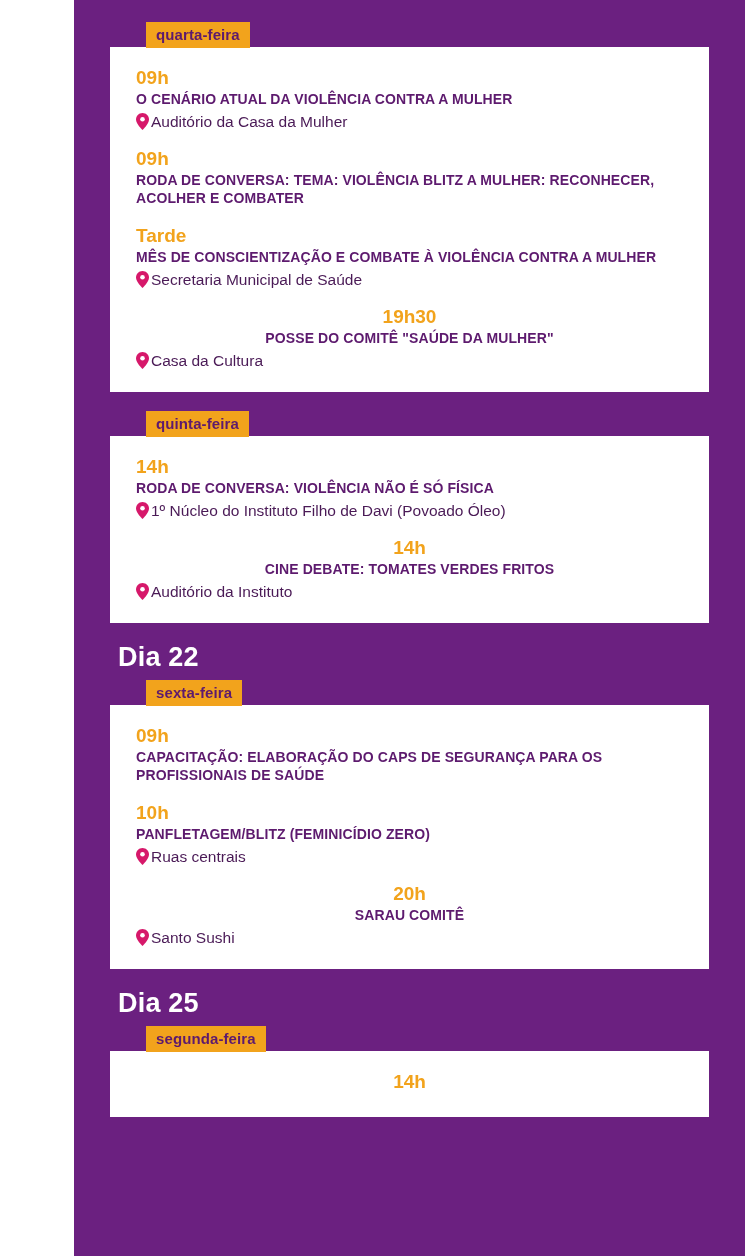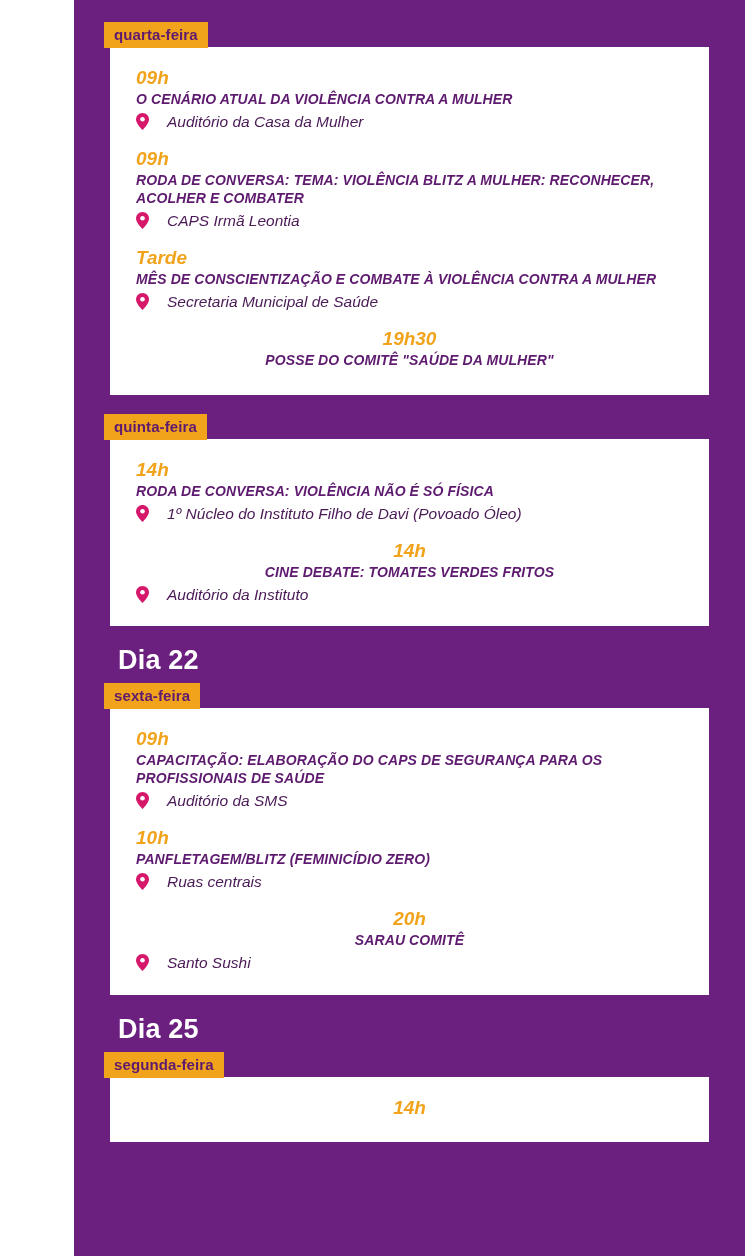--- a/index.html
+++ b/index.html
@@ -43,21 +43,21 @@
   .day-title {
     color: #ffffff;
     font-size: 27px;
     font-weight: bold;
     letter-spacing: 0.2px;
     padding-left: 44px;
     margin-bottom: 7px;
   }
 
   .weekday-wrap {
-    padding-left: 30px;
+    padding-left: 72px;
     margin-bottom: 0px;
     position: relative;
     z-index: 3;
   }
 
   .weekday {
     display: inline-block;
     background: #f2a31c;
     color: #5d1a6e;
     font-size: 15px;
@@ -68,21 +68,21 @@
 
   .card {
     background: #ffffff;
     margin-left: 36px;
     margin-right: 36px;
     padding: 20px 26px 22px 26px;
     position: relative;
     top: -1px;
   }
 
-  .event { margin-bottom: 17px; font-style: italic; }
+  .event { margin-bottom: 17px; }
   .event:last-child { margin-bottom: 0; text-align: center; }
 
   .event-time {
     color: #f2a31c;
     font-size: 19px;
     font-weight: bold;
     line-height: 1.15;
     margin-bottom: 2px;
   }
 
@@ -91,21 +91,21 @@
     font-size: 14px;
     font-weight: bold;
     line-height: 1.28;
     letter-spacing: 0.1px;
     margin-bottom: 3px;
   }
 
   .event-place {
     display: flex;
     align-items: center;
-    gap: 18px;
+    gap: 2px;
     color: #4a1a56;
     font-size: 15.5px;
     line-height: 1.25;
   }
 
   .pin {
     flex: 0 0 auto;
     width: 13px;
     height: 17px;
     display: inline-block;
@@ -135,46 +135,46 @@
                   <path d="M6.5 0C2.9 0 0 2.9 0 6.5C0 11 6.5 17 6.5 17S13 11 13 6.5C13 2.9 10.1 0 6.5 0Z" fill="#d6186a"></path>
                   <circle cx="6.5" cy="6.3" r="2.3" fill="#ffffff"></circle>
                 </svg>
             </span>
             <span>Auditório da Casa da Mulher</span>
           </div>
         </div>
         <div class="event">
           <div class="event-time">09h</div>
           <div class="event-title">RODA DE CONVERSA: TEMA: VIOLÊNCIA BLITZ A MULHER: RECONHECER, ACOLHER E COMBATER</div>
-          <div class="event-place">
-            <span class="pin">
-              <svg width="13" height="17" viewBox="0 0 13 17">
-                  <path d="M6.5 0C2.9 0 0 2.9 0 6.5C0 11 6.5 17 6.5 17S13 11 13 6.5C13 2.9 10.1 0 6.5 0Z" fill="#d6186a"></path>
-                  <circle cx="6.5" cy="6.3" r="2.3" fill="#ffffff"></circle>
-                </svg>
-            </span>
-            <span>CAPS Irmã Leontia</span>
-          </div>
         </div>
         <div class="event">
           <div class="event-time">Tarde</div>
           <div class="event-title">MÊS DE CONSCIENTIZAÇÃO E COMBATE À VIOLÊNCIA CONTRA A MULHER</div>
           <div class="event-place">
             <span class="pin">
               <svg width="13" height="17" viewBox="0 0 13 17">
                   <path d="M6.5 0C2.9 0 0 2.9 0 6.5C0 11 6.5 17 6.5 17S13 11 13 6.5C13 2.9 10.1 0 6.5 0Z" fill="#d6186a"></path>
                   <circle cx="6.5" cy="6.3" r="2.3" fill="#ffffff"></circle>
                 </svg>
             </span>
             <span>Secretaria Municipal de Saúde</span>
           </div>
         </div>
         <div class="event">
           <div class="event-time">19h30</div>
           <div class="event-title">POSSE DO COMITÊ "SAÚDE DA MULHER"</div>
+          <div class="event-place">
+            <span class="pin">
+              <svg width="13" height="17" viewBox="0 0 13 17">
+                  <path d="M6.5 0C2.9 0 0 2.9 0 6.5C0 11 6.5 17 6.5 17S13 11 13 6.5C13 2.9 10.1 0 6.5 0Z" fill="#d6186a"></path>
+                  <circle cx="6.5" cy="6.3" r="2.3" fill="#ffffff"></circle>
+                </svg>
+            </span>
+            <span>Casa da Cultura</span>
+          </div>
         </div>
       </div>
     </div>
 
     <div class="day-block">
       <div class="weekday-wrap">
         <span class="weekday">quinta-feira</span>
       </div>
       <div class="card">
         <div class="event">
@@ -208,29 +208,20 @@
 
     <div class="day-block">
       <div class="day-title">Dia 22</div>
       <div class="weekday-wrap">
         <span class="weekday">sexta-feira</span>
       </div>
       <div class="card">
         <div class="event">
           <div class="event-time">09h</div>
           <div class="event-title">CAPACITAÇÃO: ELABORAÇÃO DO CAPS DE SEGURANÇA PARA OS PROFISSIONAIS DE SAÚDE</div>
-          <div class="event-place">
-            <span class="pin">
-              <svg width="13" height="17" viewBox="0 0 13 17">
-                  <path d="M6.5 0C2.9 0 0 2.9 0 6.5C0 11 6.5 17 6.5 17S13 11 13 6.5C13 2.9 10.1 0 6.5 0Z" fill="#d6186a"></path>
-                  <circle cx="6.5" cy="6.3" r="2.3" fill="#ffffff"></circle>
-                </svg>
-            </span>
-            <span>Auditório da SMS</span>
-          </div>
         </div>
         <div class="event">
           <div class="event-time">10h</div>
           <div class="event-title">PANFLETAGEM/BLITZ (FEMINICÍDIO ZERO)</div>
           <div class="event-place">
             <span class="pin">
               <svg width="13" height="17" viewBox="0 0 13 17">
                   <path d="M6.5 0C2.9 0 0 2.9 0 6.5C0 11 6.5 17 6.5 17S13 11 13 6.5C13 2.9 10.1 0 6.5 0Z" fill="#d6186a"></path>
                   <circle cx="6.5" cy="6.3" r="2.3" fill="#ffffff"></circle>
                 </svg>

